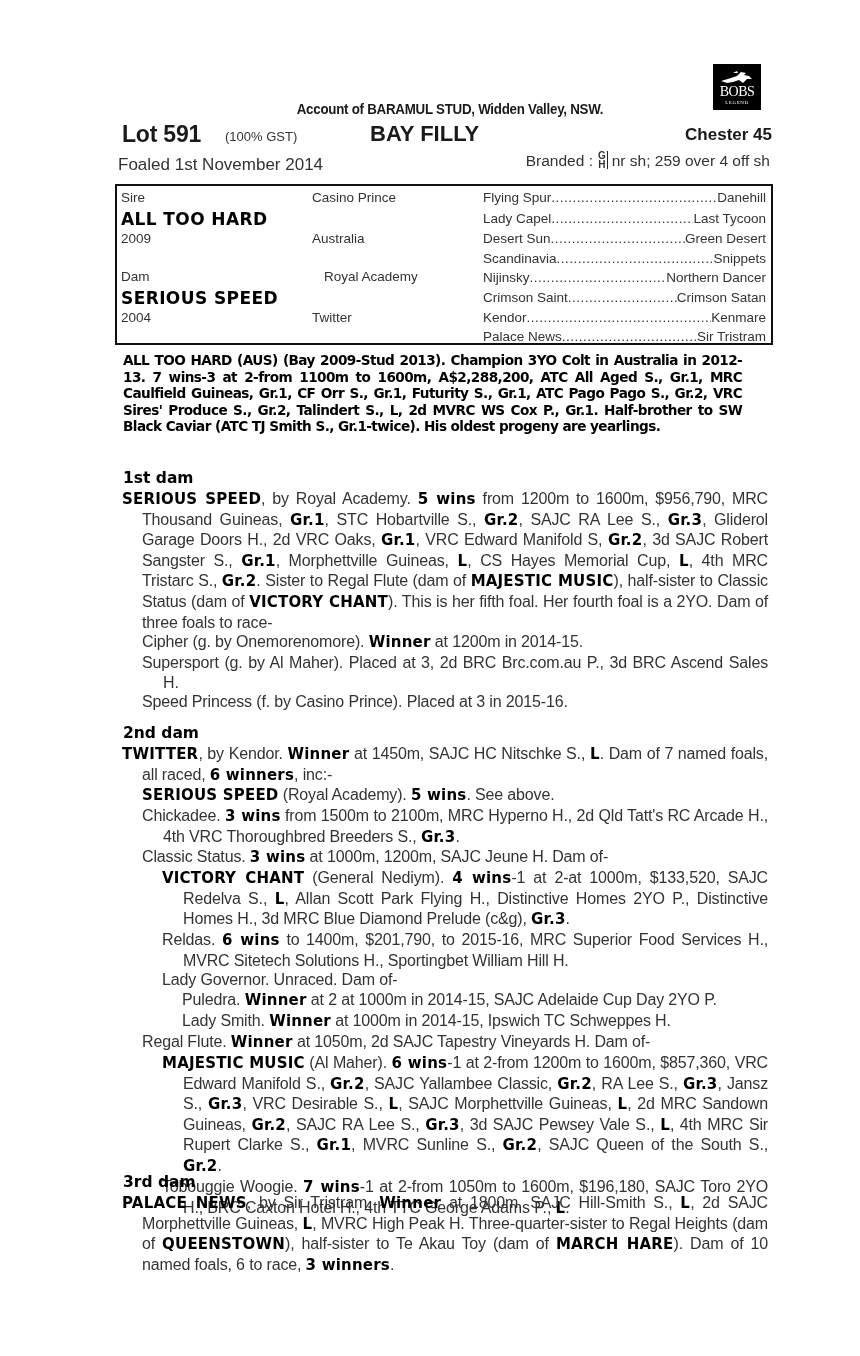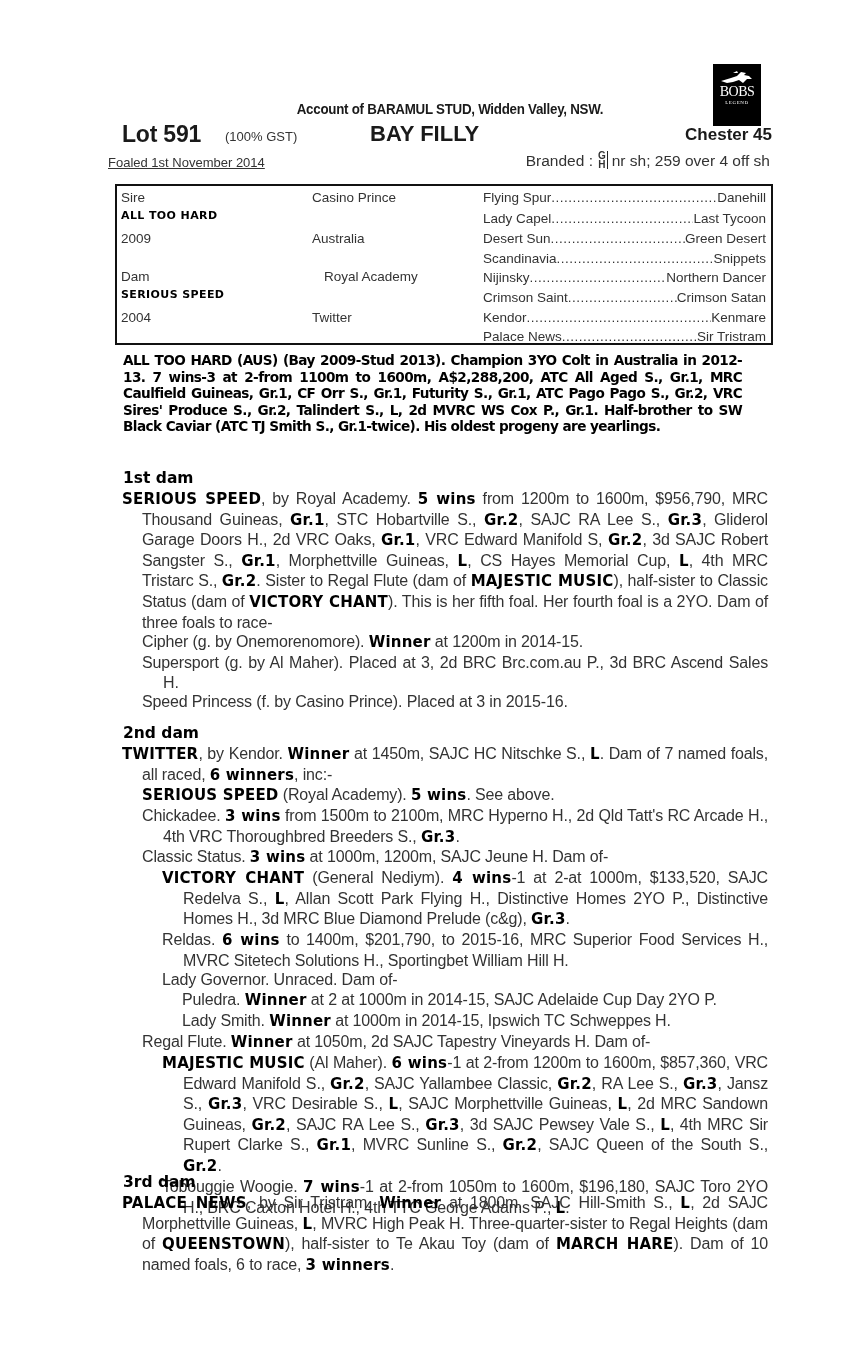--- a/index.html
+++ b/index.html
@@ -1,36 +1,36 @@
 <!DOCTYPE html>
 <html><head>
 <meta charset="utf-8">
 <style>
   * { box-sizing: border-box; margin: 0; padding: 0; }
   html, body { width: 860px; height: 1356px; background: #ffffff; overflow: hidden; }
   body { position: relative; font-family: "Liberation Sans", sans-serif; color: #1a1a1a; }
 
-  .logo { position: absolute; left: 713px; top: 64px; width: 48px; height: 62px; background: #000; color: #fff; text-align: center; }
+  .logo { position: absolute; left: 713px; top: 64px; width: 48px; height: 46px; background: #000; color: #fff; text-align: center; }
   .logo .horse { position: absolute; left: 6px; top: 6px; width: 36px; height: 16px; }
   .logo .bobs { position: absolute; left: 0; top: 21px; width: 48px; font-family: "Liberation Serif", serif; font-size: 14px; letter-spacing: -0.5px; line-height: 14px; }
   .logo .sub { position: absolute; left: 0; top: 36px; width: 48px; font-family: "Liberation Serif", serif; font-size: 5px; letter-spacing: 0.6px; line-height: 6px; }
 
   .account { position: absolute; left: 0; width: 900px; top: 100px; text-align: center; font-family: "Liberation Sans", sans-serif; font-weight: bold; font-size: 15.5px; letter-spacing: -0.3px; transform: scaleX(0.86); transform-origin: 450px 0; }
   .lotline { position: absolute; left: 122px; top: 121px; width: 650px; height: 28px; }
   .lot { position: absolute; left: 0; top: 0; font-weight: bold; font-size: 23px; letter-spacing: -0.2px; }
   .gst { position: absolute; left: 103px; top: 8px; font-size: 13px; color: #333; }
   .sex { position: absolute; left: 248px; top: 0; font-weight: bold; font-size: 22px; }
   .chester { position: absolute; right: 0; top: 4px; font-weight: bold; font-size: 17px; }
-  .foaled { position: absolute; left: 108px; top: 155px; font-size: 13px; color: #333; text-decoration: underline; }
+  .foaled { position: absolute; left: 118px; top: 155px; font-size: 17px; color: #333; }
   .branded { position: absolute; right: 90px; top: 148px; font-size: 15.5px; color: #333; display: flex; align-items: center; height: 26px; }
   .brand-mark { display: inline-flex; flex-direction: column; align-items: center; font-weight: bold; font-size: 10px; line-height: 9px; margin: 0 4px 2px 5px; border-right: 1.2px solid #222; padding-right: 1px; }
 
   .ped { position: absolute; left: 115px; top: 184px; width: 658px; height: 161px; border: 2px solid #111; border-right-width: 2px; }
   .ped .cell { position: absolute; font-size: 13.5px; color: #333; white-space: nowrap; }
-  .ped .big { font-weight: bold; font-size: 11px; color: #000; letter-spacing: 0.4px; font-family: "DejaVu Sans", sans-serif; }
+  .ped .big { font-weight: bold; font-size: 17px; color: #000; letter-spacing: 0.4px; font-family: "DejaVu Sans", sans-serif; }
   .gg { position: absolute; left: 366px; width: 283px; font-size: 13.5px; color: #333; display: flex; white-space: nowrap; }
   .gg .dots { flex: 1; overflow: hidden; }
   .gg .dots::before { content: "........................................................................................................................"; letter-spacing: 0.5px; }
 
   .sirebio { position: absolute; left: 123px; top: 352px; width: 645px; font-family: "DejaVu Sans", sans-serif; font-weight: bold; font-size: 14.2px; line-height: 16.5px; text-align: justify; letter-spacing: -0.6px; transform: scaleX(0.96); transform-origin: 0 0; color: #000; }
   .dam-h { position: absolute; left: 123px; font-family: "DejaVu Sans", sans-serif; font-weight: bold; font-size: 15.5px; color: #000; }
   .para { position: absolute; font-size: 16px; line-height: 19.6px; color: #333; text-align: justify; text-align-last: left; letter-spacing: -0.15px; }
   .para b { font-family: "DejaVu Sans", sans-serif; font-weight: bold; color: #000; letter-spacing: 0.2px; font-size: 15px; }
   
   .lv0 { left: 122px; width: 646px; padding-left: 20px; text-indent: -20px; }

